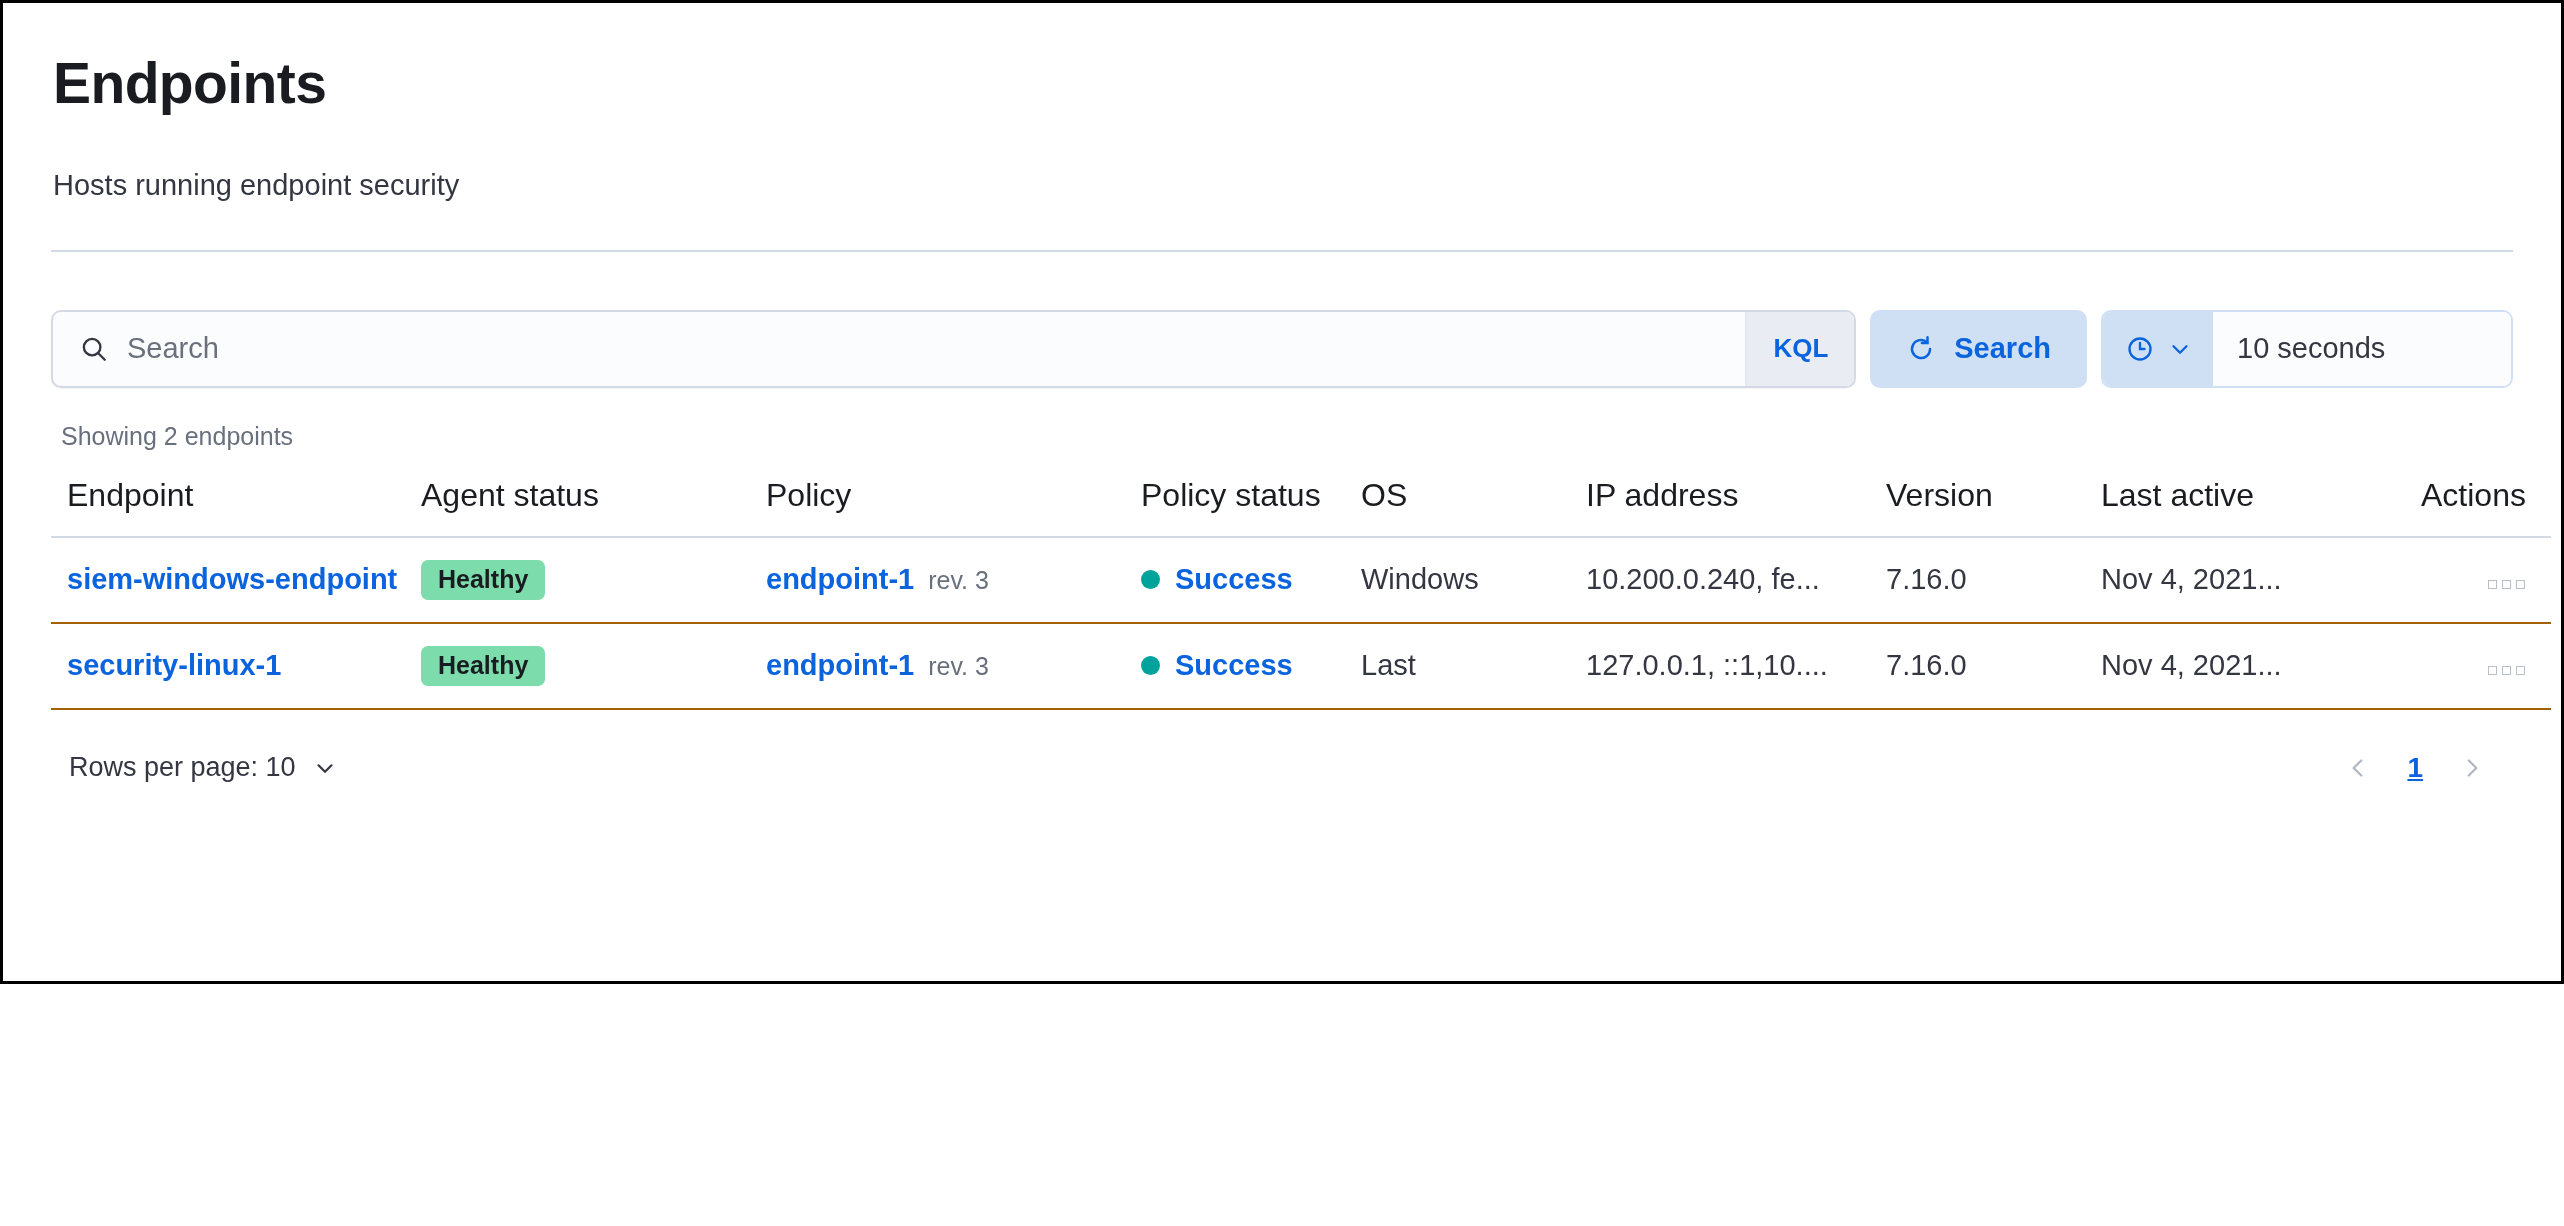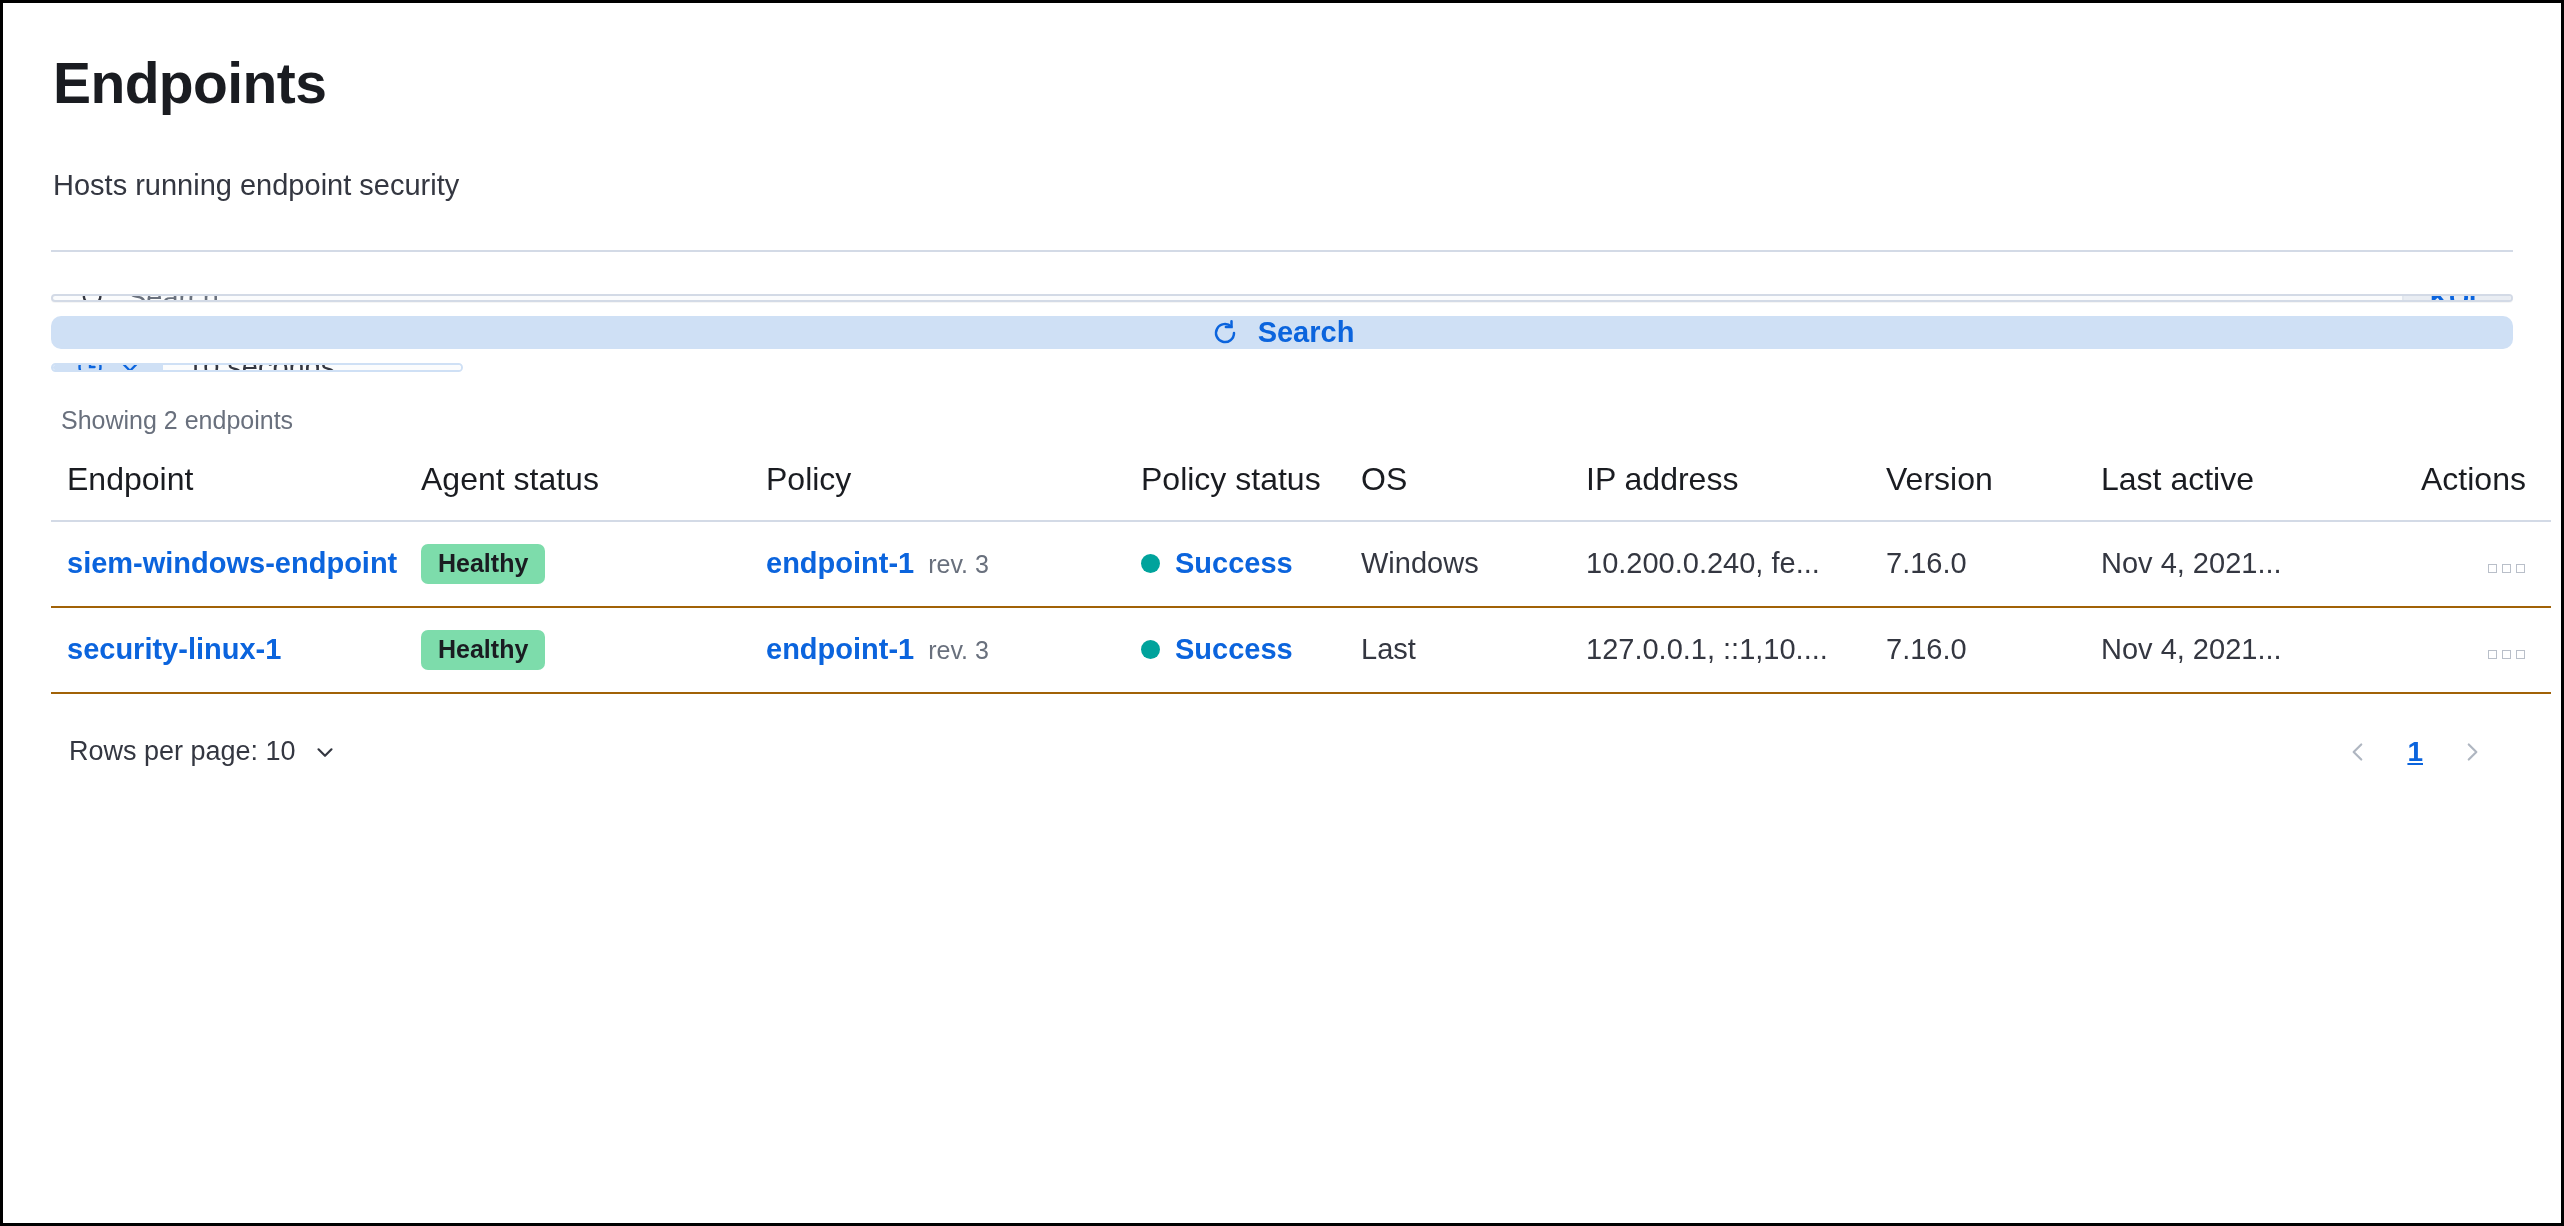--- a/index.html
+++ b/index.html
@@ -8,21 +8,21 @@
     margin: 0; padding: 0;
     background: #ffffff;
   }
   body {
     width: 2564px; height: 1226px;
     font-family: "Liberation Sans", sans-serif;
     color: #343741;
     -webkit-font-smoothing: antialiased;
   }
   .frame {
-    width: 2564px; height: 1226px;
+    width: 2564px; height: 984px;
     border: 3px solid #000000;
     background: #ffffff;
     overflow: hidden;
     position: relative;
   }
   .page {
     padding: 44px 48px 0 48px;
   }
 
   
@@ -45,23 +45,22 @@
     height: 2px;
     background: #d3dae6;
     margin: 48px 0 0 0;
   }
 
   
   .querybar {
     display: flex;
     align-items: stretch;
     gap: 14px;
-    margin-top: 42px;
+    margin-top: 58px;
     height: 78px;
-    flex-direction: column;
   }
   .search-wrap {
     flex: 1 1 auto;
     display: flex;
     align-items: stretch;
     background: #fbfcfd;
     border: 2px solid #d3dae6;
     border-radius: 10px;
     box-shadow: 0 1px 0 0 rgba(0,0,0,0.04);
     overflow: hidden;

